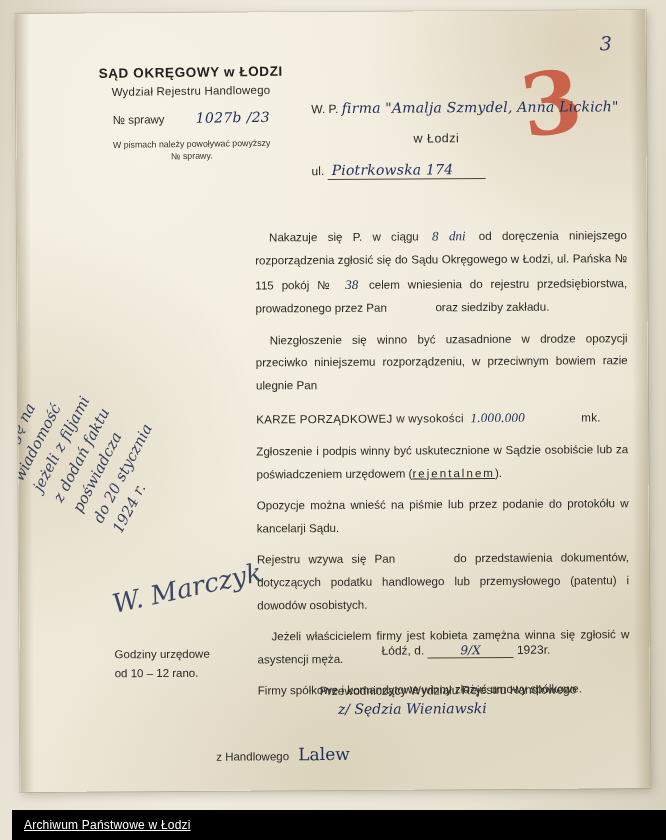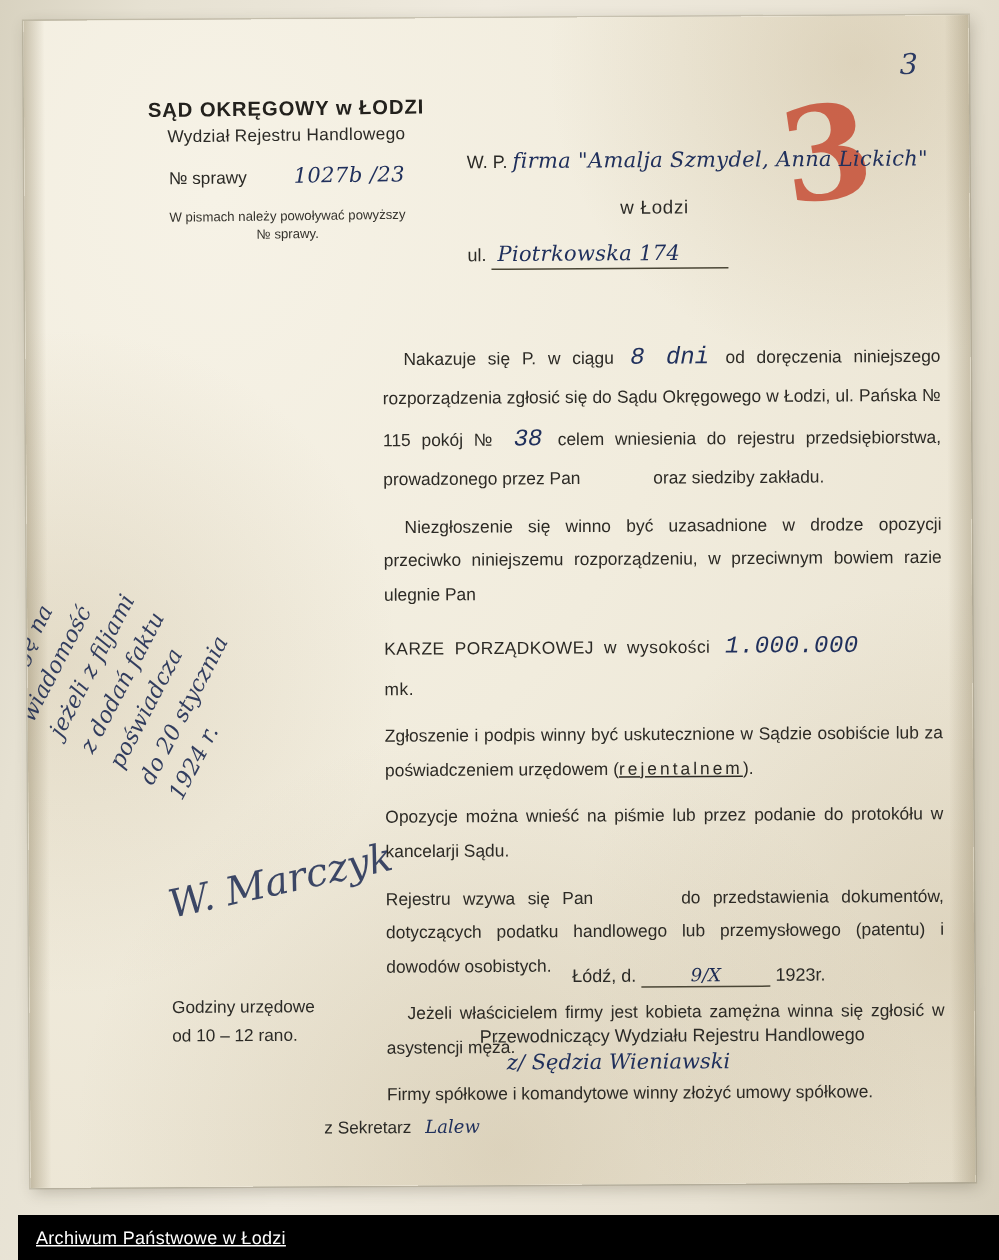--- a/index.html
+++ b/index.html
@@ -190,24 +190,24 @@
     top: 212px;
     width: 372px;
     font-size: 11.6px;
     line-height: 1.95;
     text-align: justify;
     color: #2c2a25;
   }
   .body p { margin: 0 0 9px 0; text-indent: 14px; }
   .body p.noindent { text-indent: 0; }
   .fill {
-    font-family: Liberation Mono, monospace;
+    font-family: Liberation Serif, serif;
     font-style: italic;
     color: #20305c;
-    font-size: 16px;
+    font-size: 13px;
     padding: 0 3px;
   }
   .blank {
     display: inline-block;
     min-width: 42px;
     border-bottom: 1px solid transparent;
   }
   .spaced { letter-spacing: 2px; text-decoration: underline; }
   .caps-para { letter-spacing: .3px; }
 
@@ -240,21 +240,20 @@
     opacity: .85;
   }
 
   
   .office-hours {
     position: absolute;
     left: 95px;
     top: 632px;
     font-size: 11.5px;
     line-height: 1.65;
-    margin-top: 18px;
   }
   .date-line {
     position: absolute;
     left: 362px;
     top: 632px;
     font-size: 12px;
     white-space: nowrap;
   }
   .date-ul {
     display: inline-block;
@@ -279,22 +278,21 @@
     margin-left: 18px;
   }
   .secretary {
     position: absolute;
     left: 196px;
     top: 732px;
     font-size: 11.5px;
   }
   .sec-hand {
     font-family: "DejaVu Serif", serif;
-    font-style: italic;
-    font-size: 12px;
+    font-size: 17px;
     color: #20305c;
     margin-left: 6px;
   }
 
   
   .credit-bar {
     position: absolute;
     left: 12px;
     bottom: 0;
     width: 666px;
@@ -415,21 +413,21 @@
         <span class="date-ul hand">9/X</span>
         <span>1923</span><span>r.</span>
       </div>
 
       <div class="signature-block">
         <div>Przewodniczący Wydziału Rejestru Handlowego</div>
         <div class="sig-hand">z/ Sędzia Wieniawski</div>
       </div>
 
       <div class="secretary">
-        <span>z Sekretarz</span>
+        <span>z Handlowego</span>
         <span class="sec-hand">Lalew</span>
       </div>
 
     </div>
   </div>
 
   <div class="credit-bar">
     <span>Archiwum Państwowe w Łodzi</span>
   </div>
 </div>

